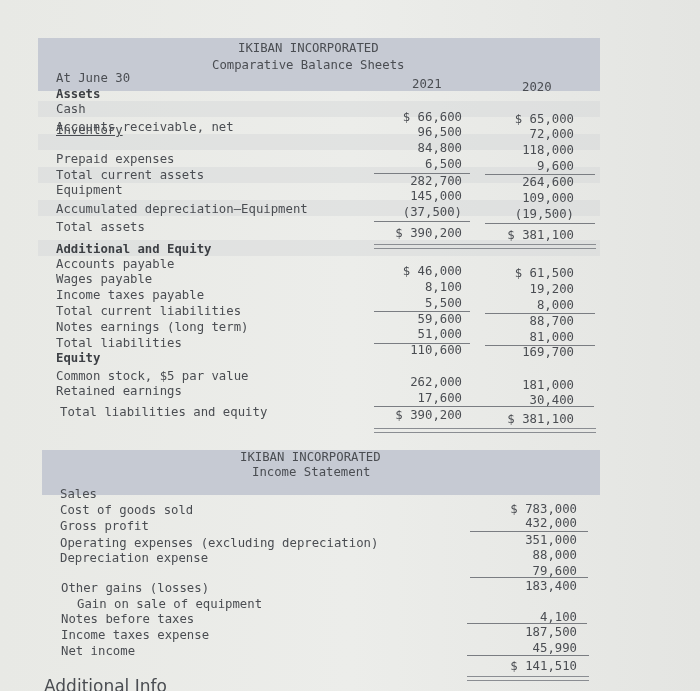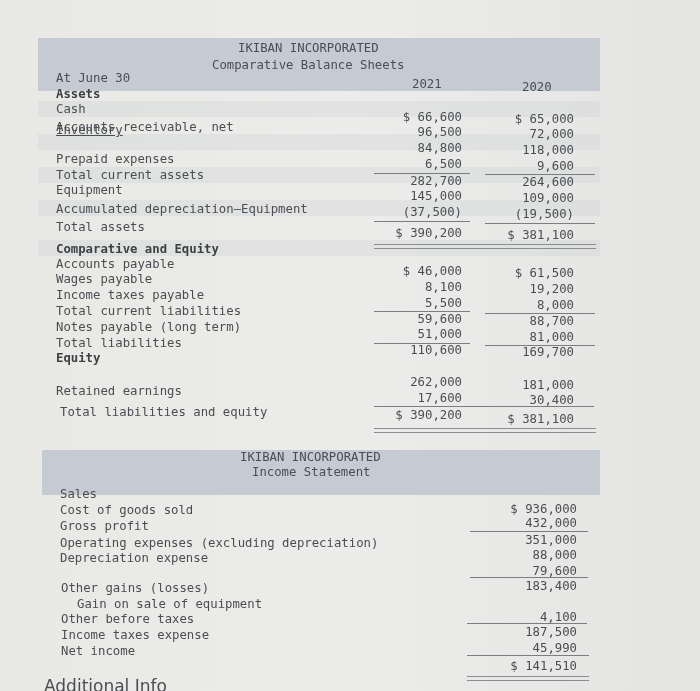--- a/index.html
+++ b/index.html
@@ -115,54 +115,55 @@
 
   <div class="rule" style="left:374px; width:96px; top:221px;"></div>
   <div class="rule" style="left:485px; width:110px; top:223px;"></div>
 
   <div class="txt lbl" style="top:219px;">Total assets</div>
   <div class="num c21" style="top:225px;">$ 390,200</div>
   <div class="num c20" style="top:227px;">$ 381,100</div>
 
   <div class="dbl" style="left:374px; width:222px; top:244px;"></div>
 
-  <div class="txt lbl bold" style="top:241px;">Comparative and Equity</div>
+  <div class="txt lbl bold" style="top:241px;">Additional and Equity</div>
 
   <div class="txt lbl" style="top:256px;">Accounts payable</div>
   <div class="num c21" style="top:263px;">$ 46,000</div>
   <div class="num c20" style="top:265px;">$ 61,500</div>
 
   <div class="txt lbl" style="top:271px;">Wages payable</div>
   <div class="num c21" style="top:279px;">8,100</div>
   <div class="num c20" style="top:281px;">19,200</div>
 
   <div class="txt lbl" style="top:287px;">Income taxes payable</div>
   <div class="num c21" style="top:295px;">5,500</div>
   <div class="num c20" style="top:297px;">8,000</div>
 
   <div class="rule" style="left:374px; width:96px; top:311px;"></div>
   <div class="rule" style="left:485px; width:110px; top:313px;"></div>
 
   <div class="txt lbl" style="top:303px;">Total current liabilities</div>
   <div class="num c21" style="top:311px;">59,600</div>
   <div class="num c20" style="top:313px;margin-left:11px;">88,700</div>
 
-  <div class="txt lbl" style="top:319px;">Notes payable (long term)</div>
+  <div class="txt lbl" style="top:319px;">Notes earnings (long term)</div>
   <div class="num c21" style="top:326px;">51,000</div>
   <div class="num c20" style="top:329px;">81,000</div>
 
   <div class="rule" style="left:374px; width:96px; top:343px;"></div>
   <div class="rule" style="left:485px; width:110px; top:345px;"></div>
 
   <div class="txt lbl" style="top:335px;">Total liabilities</div>
   <div class="num c21" style="top:342px;">110,600</div>
   <div class="num c20" style="top:344px;">169,700</div>
 
   <div class="txt lbl bold" style="top:350px;">Equity</div>
 
+  <div class="txt lbl" style="top:368px;">Common stock, $5 par value</div>
   <div class="num c21" style="top:374px;">262,000</div>
   <div class="num c20" style="top:377px;">181,000</div>
 
   <div class="txt lbl" style="top:383px;">Retained earnings</div>
   <div class="num c21" style="top:390px;">17,600</div>
   <div class="num c20" style="top:392px;">30,400</div>
 
   <div class="rule" style="left:374px; width:220px; top:406px;"></div>
 
   <div class="txt lbl" style="top:404px; left:60px;">Total liabilities and equity</div>
@@ -170,21 +171,21 @@
   <div class="num c20" style="top:411px;">$ 381,100</div>
 
   <div class="dbl" style="left:374px; width:222px; top:428px;"></div>
 
   <div class="hdr-band" style="left:42px; top:450px; width:558px; height:45px;"></div>
 
   <div class="txt" style="left:240px; top:449px;">IKIBAN INCORPORATED</div>
   <div class="txt" style="left:252px; top:464px;">Income Statement</div>
 
   <div class="txt lbl" style="top:486px; left:60px;">Sales</div>
-  <div class="num cis" style="top:501px;">$ 936,000</div>
+  <div class="num cis" style="top:501px;">$ 783,000</div>
 
   <div class="txt lbl" style="top:502px; left:60px;">Cost of goods sold</div>
   <div class="num cis" style="top:515px;">432,000</div>
 
   <div class="rule" style="left:470px; width:118px; top:531px;"></div>
 
   <div class="txt lbl" style="top:518px; left:60px;">Gross profit</div>
   <div class="num cis" style="top:532px;">351,000</div>
 
   <div class="txt lbl" style="top:535px; left:60px;">Operating expenses (excluding depreciation)</div>
@@ -196,21 +197,21 @@
   <div class="rule" style="left:470px; width:118px; top:577px;"></div>
   <div class="num cis" style="top:578px;">183,400</div>
 
   <div class="txt lbl" style="top:596px; left:77px;">Gain on sale of equipment</div>
 
   <div class="txt lbl" style="top:580px; left:61px;">Other gains (losses)</div>
   <div class="num cis" style="top:609px;">4,100</div>
 
   <div class="rule" style="left:467px; width:120px; top:623px;"></div>
 
-  <div class="txt lbl" style="top:611px; left:61px;">Other before taxes</div>
+  <div class="txt lbl" style="top:611px; left:61px;">Notes before taxes</div>
   <div class="num cis" style="top:624px;">187,500</div>
 
   <div class="txt lbl" style="top:627px; left:61px;">Income taxes expense</div>
   <div class="num cis" style="top:640px;">45,990</div>
 
   <div class="rule" style="left:467px; width:122px; top:655px;"></div>
 
   <div class="txt lbl" style="top:643px; left:61px;">Net income</div>
   <div class="num cis" style="top:658px;">$ 141,510</div>
 

